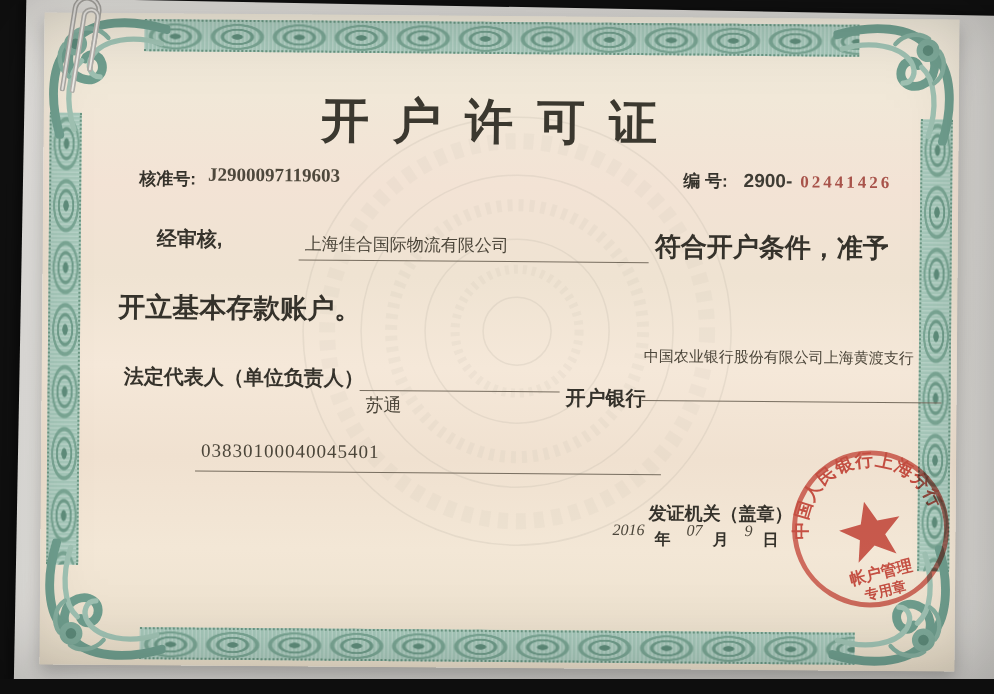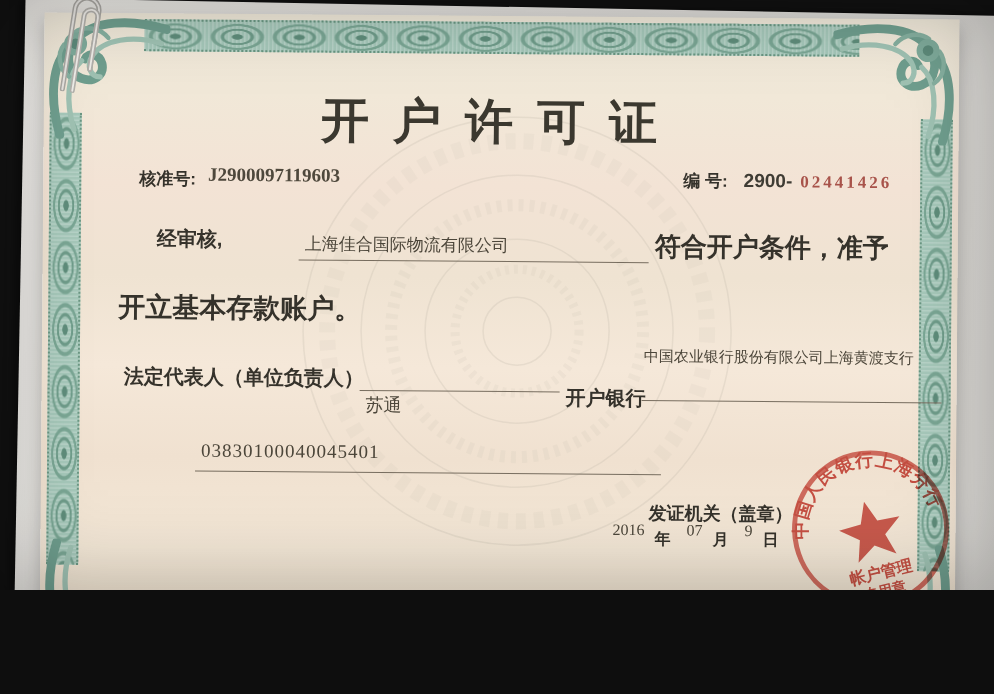--- a/index.html
+++ b/index.html
@@ -1,19 +1,19 @@
 <!DOCTYPE html>
 <html><head>
 <meta charset="utf-8">
 <style>
   * { margin:0; padding:0; box-sizing:border-box; }
   html,body { width:994px; height:694px; background:#0e0e0e; overflow:hidden;
               font-family:"Liberation Sans", sans-serif; }
 
-  .photo { position:relative; width:994px; height:590px; background:#121212; overflow:hidden; }
+  .photo { position:relative; width:994px; height:679px; background:#121212; overflow:hidden; }
   .photo::after { content:""; position:absolute; inset:0; pointer-events:none;
                   box-shadow: inset 0 0 90px rgba(0,0,0,.28); }
 
   .backing { position:absolute; left:20px; top:7px; right:-12px; bottom:-14px;
              background:linear-gradient(100deg,#eceae6 0%,#e4e2de 45%,#dad8d4 100%);
              transform:rotate(1.05deg); box-shadow:-6px 0 10px rgba(0,0,0,.35); }
 
   
   .cert { position:absolute; left:42px; top:16px; width:915px; height:652px;
           transform:rotate(.45deg);
@@ -82,21 +82,21 @@
   .bank-label { left:524px; top:368px; font-size:20px; }
   .bank-val   { left:602px; top:328px; width:300px; font-size:15px; line-height:21px;
                 color:#4c463a; white-space:normal; }
 
   .acct-label { left:80px;  top:434px; font-size:21px; letter-spacing:14px; }
   .acct-val   { left:160px; top:426px; font-size:19px; letter-spacing:1px; color:#4c463a; }
 
   .issuer { left:608px; top:484px; font-size:18px; }
   .dateline { left:572px; top:503px; font-size:16px; }
   .dateline span { display:inline-block; }
-  .dateline .num  { color:#4c463a; font-family:"Liberation Serif","DejaVu Serif",serif; }
+  .dateline .num  { color:#4c463a; font-family:"Liberation Serif","DejaVu Serif",serif;font-style:italic; }
   .dateline .unit { position:relative; top:9px; font-weight:bold; }
   .gap-s { width:10px; } .gap-m { width:16px; }
 
   .fill-line { position:absolute; height:0; border-bottom:1.5px solid #776d5f; }
   .line-company { left:256px; top:245px; width:350px; }
   .line-legal   { left:318px; top:375px; width:200px; }
   .line-bank    { left:600px; top:383px; width:300px; }
   .line-acct    { left:154px; top:457px; width:466px; }
 
   

